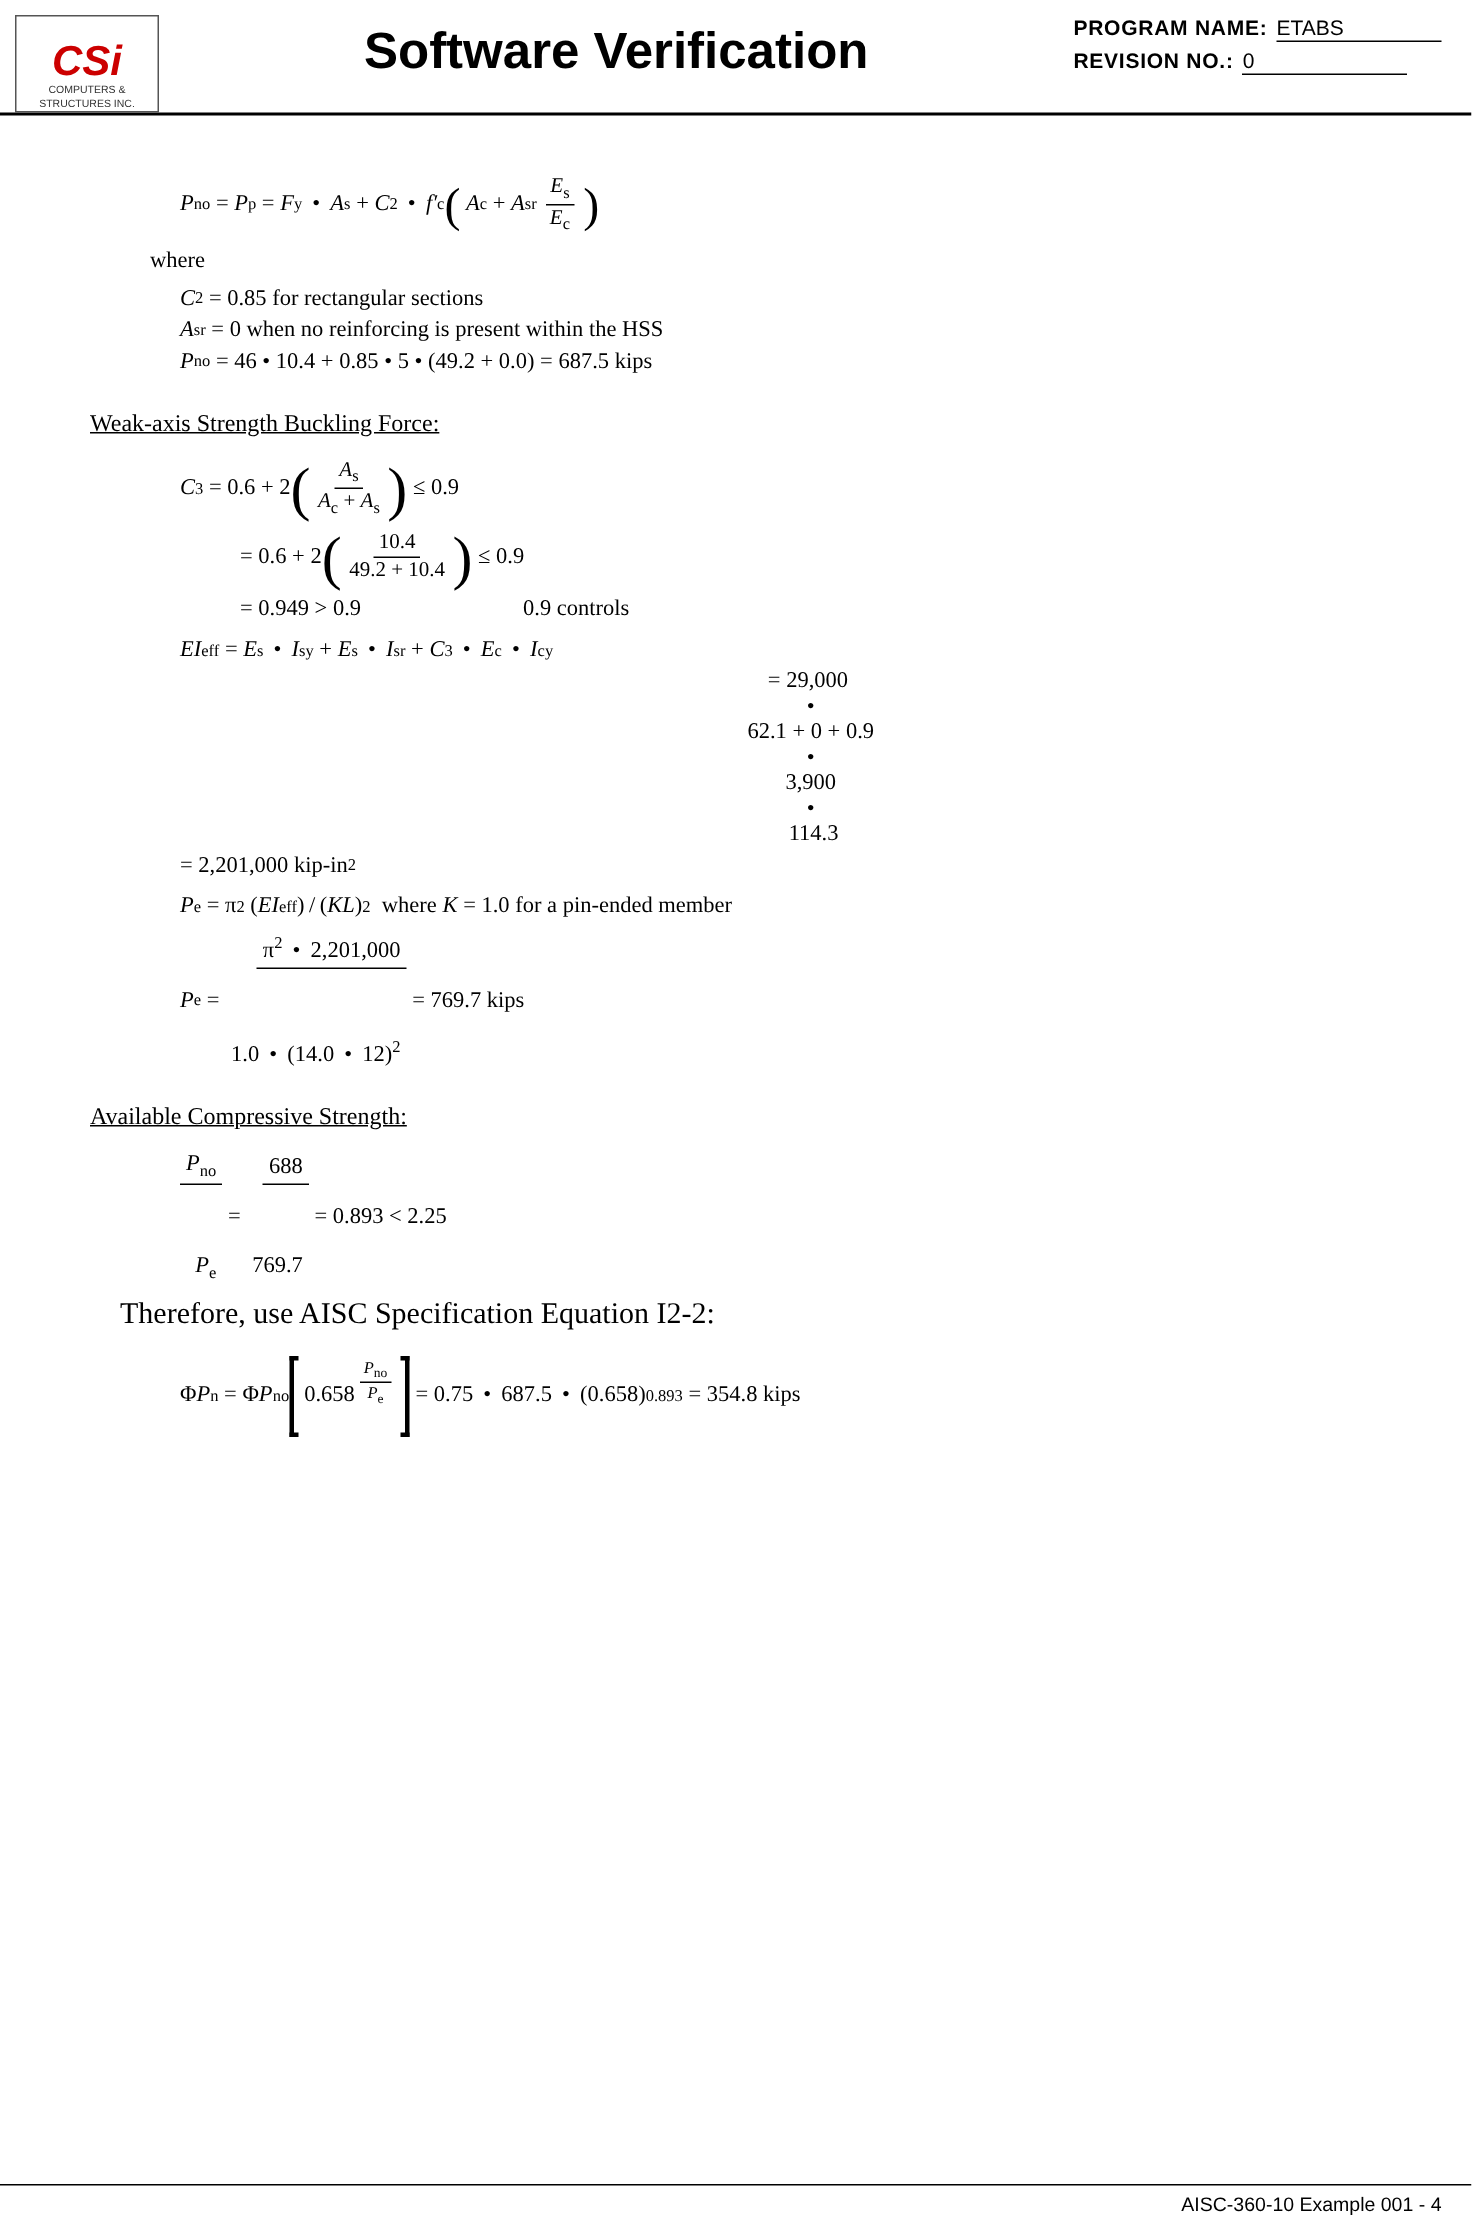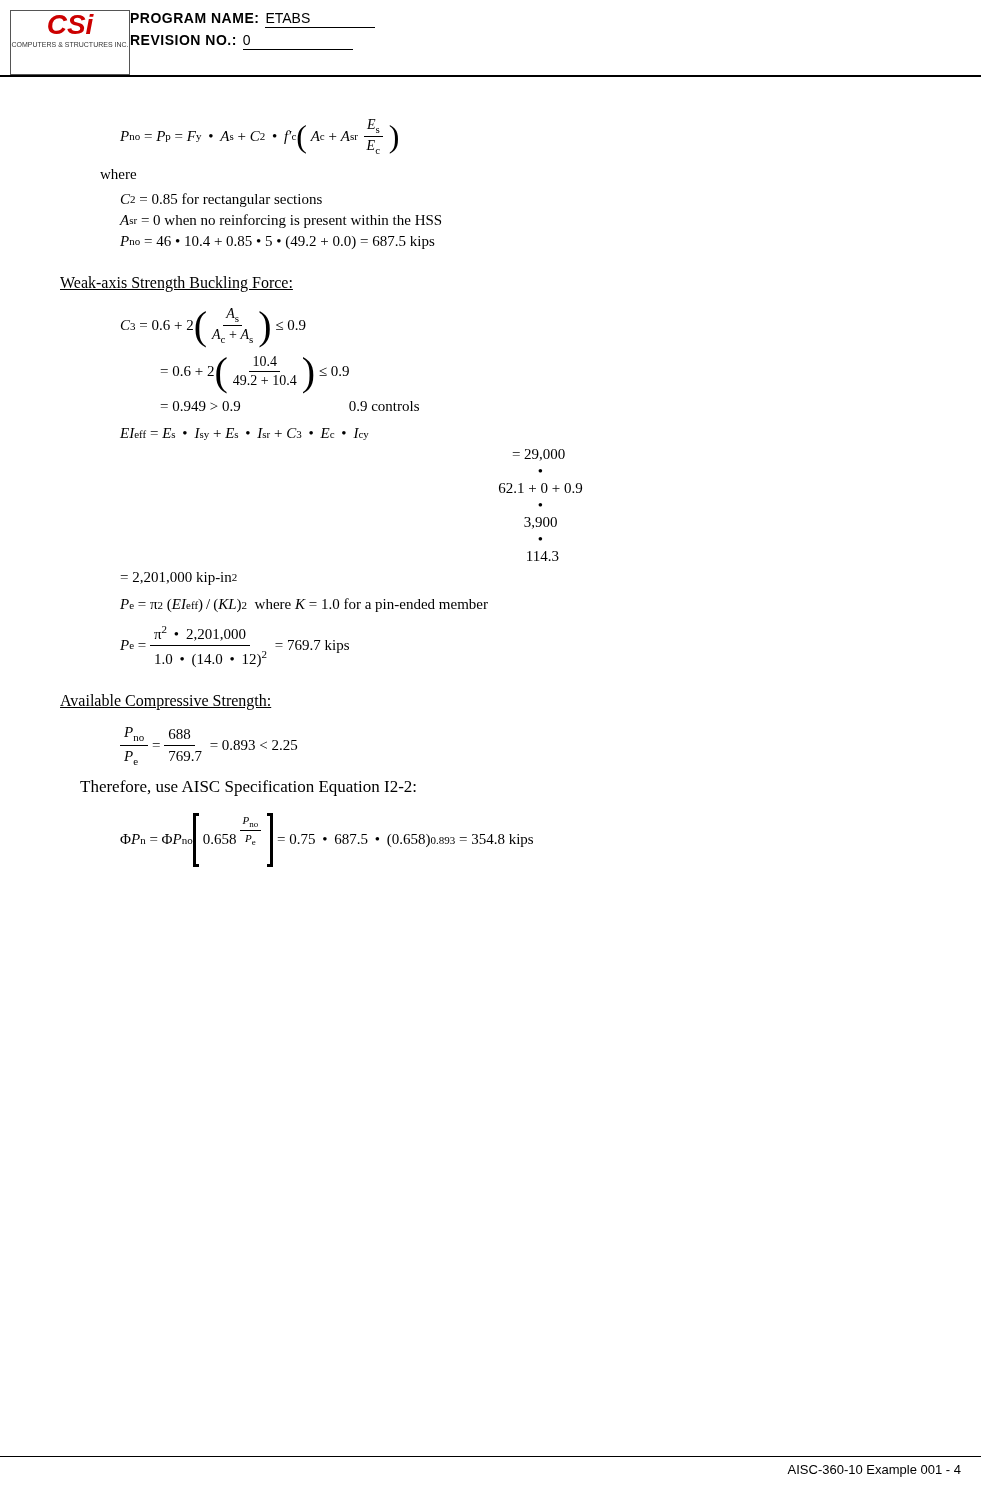--- a/index.html
+++ b/index.html
@@ -15,24 +15,24 @@
 
     
     .header {
       display: flex;
       align-items: flex-start;
       padding: 10px 20px 0 10px;
       border-bottom: 2px solid #000;
       margin-bottom: 0;
     }
     .logo-area {
-      width: 120px;
+      width: 96px;
       height: 65px;
       display: flex;
-      align-items: flex-start;
+      align-items: flex-end;
       justify-content: center;
       border: 1.5px solid #555;
       flex-shrink: 0;
     }
     .logo-text {
       font-size: 28px;
       font-weight: bold;
       font-style: italic;
       color: #cc0000;
       font-family: Arial, sans-serif;
@@ -171,36 +171,38 @@
       bottom: 30px;
       left: 0;
       right: 0;
       height: 1px;
       background: #000;
     }
 
     .big-frac {
       display: inline-flex;
       flex-direction: column;
-      align-items: flex-start;
+      align-items: flex-end;
       vertical-align: middle;
+      gap: 44px;
     }
     .big-frac .num { border-bottom: 1px solid #000; padding: 0 4px 2px 4px; text-align: center; font-size: 15px; }
     .big-frac .den { padding: 2px 4px 0 4px; text-align: center; font-size: 15px; }
   </style>
 </head>
 <body>
 
 <div class="header">
   <div class="logo-area">
     <div class="logo-inner">
       <div class="logo-text">CSi</div>
       <div class="logo-subtext">COMPUTERS &amp; STRUCTURES INC.</div>
     </div>
   </div>
+  <div class="header-title">Software Verification</div>
   <div class="header-info">
     <div class="header-info-row">
       <span class="header-info-label">PROGRAM NAME:</span>
       <span class="header-info-value">ETABS</span>
     </div>
     <div class="header-info-row">
       <span class="header-info-label">REVISION NO.:</span>
       <span class="header-info-value">0</span>
     </div>
   </div>
@@ -312,21 +314,21 @@
         </span>
         &nbsp;=&nbsp;
         <span class="big-frac">
           <span class="num">688</span>
           <span class="den">769.7</span>
         </span>
         &nbsp;<span>= 0.893 &lt; 2.25</span>
       </div>
     </div>
 
-    <div style="margin-left:20px; margin-bottom:16px; font-size:17px;">Therefore, use AISC Specification Equation I2-2:</div>
+    <div style="margin-left:20px; margin-bottom:16px; font-size:20px;">Therefore, use AISC Specification Equation I2-2:</div>
 
     <div class="formula-block">
       <div class="formula-line" style="align-items:center; margin-bottom:10px;">
         Φ<i>P</i><sub>n</sub>&nbsp;=&nbsp;Φ<i>P</i><sub>no</sub>
         
         <span style="display:inline-flex; align-items:center; vertical-align:middle;">
           <span style="display:inline-block; border-left:3px solid #000; border-top:3px solid #000; border-bottom:3px solid #000; width:6px; height:54px; vertical-align:middle;"></span>
           <span style="vertical-align:middle; margin: 0 4px; display:inline-flex; align-items:center;">
             0.658
             <span style="display:inline-flex; flex-direction:column; align-items:center; vertical-align:super; margin-left:1px; margin-bottom:18px;">

